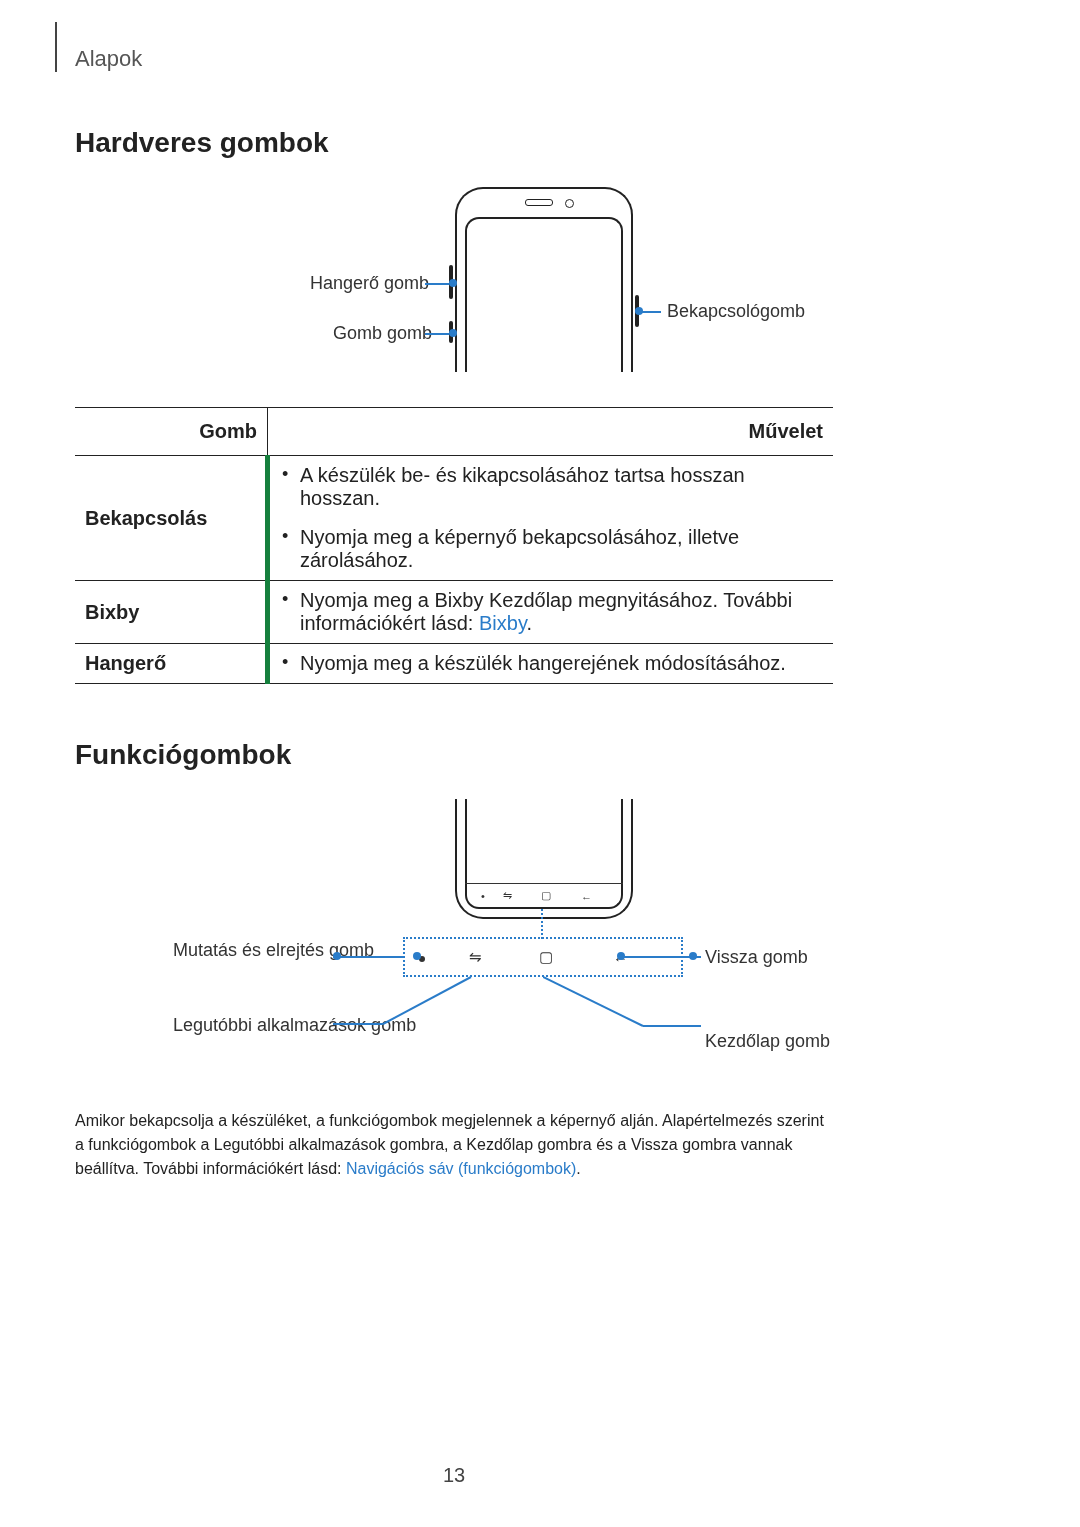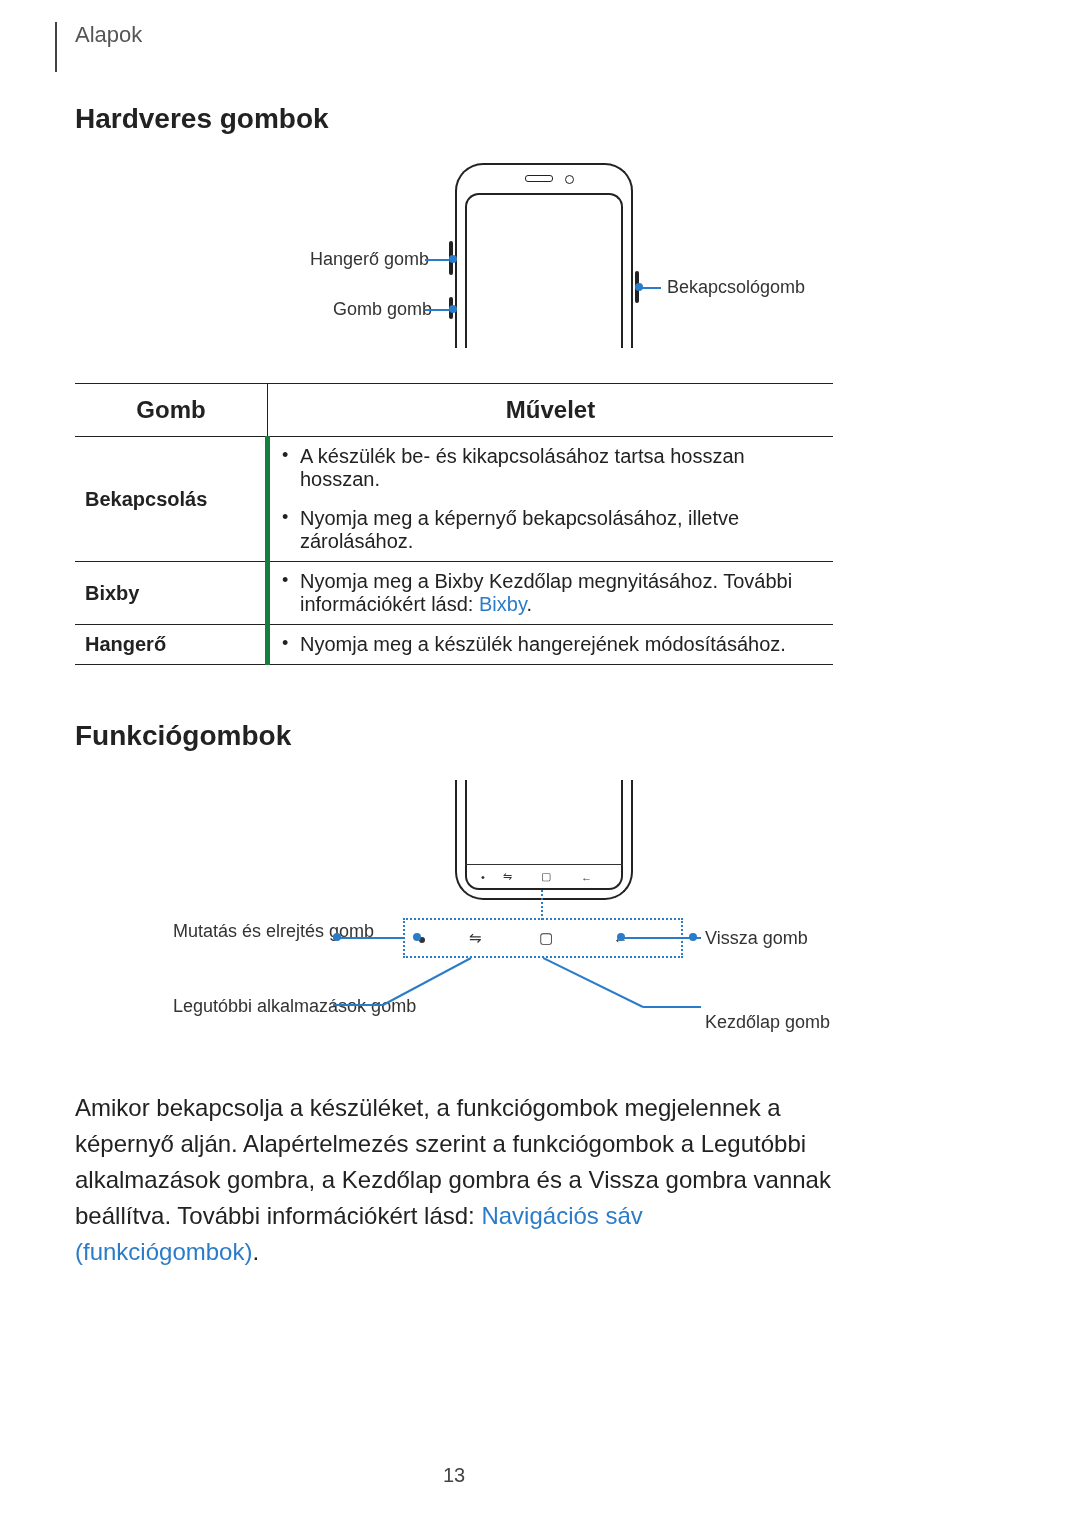--- a/index.html
+++ b/index.html
@@ -7,21 +7,21 @@
     padding: 0;
     background: #fff;
     font-family: Arial, Helvetica, sans-serif;
     color: #222;
   }
   .page {
     width: 908px;
     height: 1527px;
     position: relative;
     box-sizing: border-box;
-    padding: 16px 75px 0 75px;
+    padding: 40px 75px 0 75px;
   }
   .left-tick {
     position: absolute;
     left: 55px;
     top: 22px;
     width: 2px;
     height: 50px;
     background: #444;
   }
   .breadcrumb {
@@ -106,23 +106,23 @@
     height: 2px;
     background: #2a7cc9;
   }
 
   table.key-table {
     width: 100%;
     border-collapse: collapse;
     margin-top: 0;
   }
   table.key-table th {
-    text-align: center;
+    text-align: right;
     font-weight: bold;
-    font-size: 24px;
+    font-size: 20px;
     padding: 12px 10px;
     border-top: 1px solid #222;
     border-bottom: 1px solid #222;
   }
   table.key-table td {
     font-size: 20px;
     padding: 8px 10px;
     vertical-align: middle;
     border-bottom: 1px solid #222;
   }
@@ -211,21 +211,21 @@
     color: #333;
   }
   .nav-bar-big .nd {
     width: 6px; height: 6px; border-radius: 50%;
     background: #333;
     position: absolute;
     top: 17px;
   }
 
   .paragraph {
-    font-size: 24px;
+    font-size: 16px;
     line-height: 1.5;
     color: #222;
     margin-top: 10px;
   }
 
   .page-no {
     position: absolute;
     bottom: 40px;
     left: 0; right: 0;
     text-align: center;

